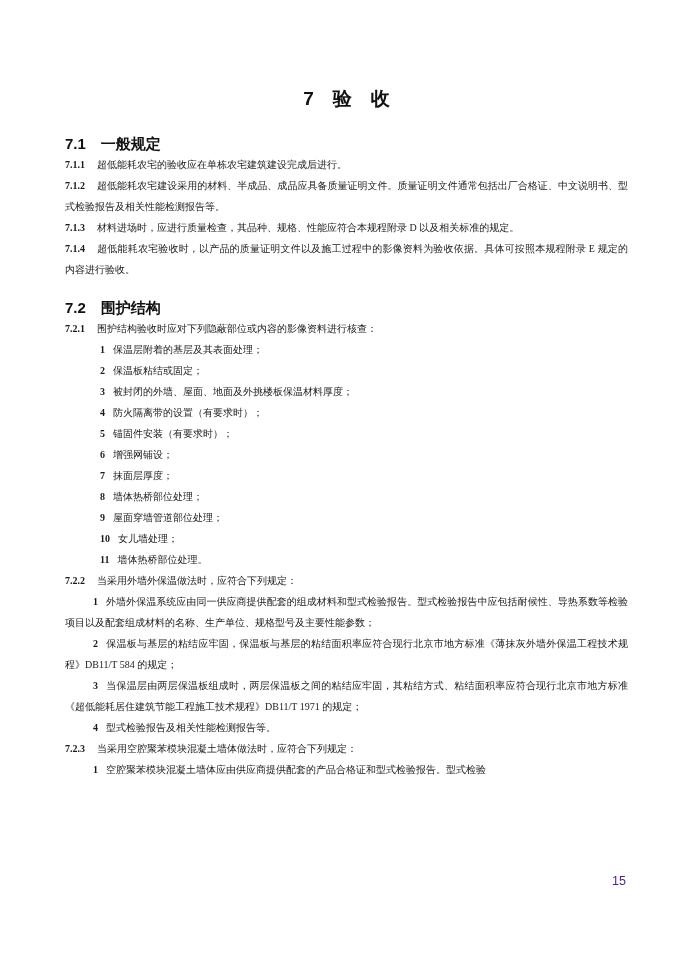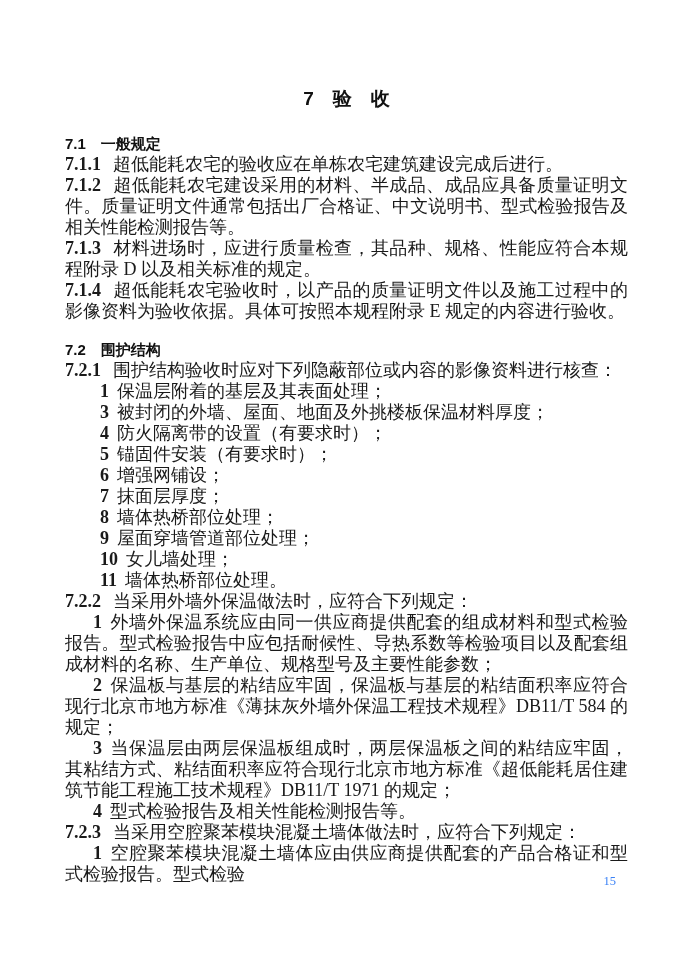--- a/index.html
+++ b/index.html
@@ -38,41 +38,41 @@
     text-align: left;
     font-family: "Liberation Sans", "DejaVu Sans", sans-serif;
     font-weight: 700;
     font-size: 15px;
     line-height: 20px;
     color: #111;
   }
   .section-heading.second { margin-top: 18px; }
   p {
     margin: 0;
-    font-size: 18px;
+    font-size: 10px;
     line-height: 21px;
     text-align: justify;
     text-justify: inter-ideograph;
   }
   .cnum {
     font-weight: 700;
     margin-right: 12px;
     white-space: nowrap;
   }
   .li-short { padding-left: 35px; }
   .li-short .inum { font-weight: 700; margin-right: 8px; }
   .li-wrap { text-indent: 28px; }
   .li-wrap .inum { font-weight: 700; margin-right: 8px; }
   .page-number {
     position: absolute;
     top: 874px;
-    right: 72px;
-    font-family: Liberation Serif, serif;
+    right: 62px;
+    font-family: Liberation Sans, sans-serif;
     font-size: 12.5px;
-    color: #3b82f6;
+    color: #4c1d95;
   }
 </style>
 </head>
 <body>
 
 <div class="page">
   <div class="content">
 
     <h1 class="chapter-title">7　验　收</h1>
 
@@ -81,20 +81,21 @@
     <p class="clause"><span class="cnum">7.1.1</span><span>超低能耗农宅的验收应在单栋农宅建筑建设完成后进行。</span></p>
     <p class="clause"><span class="cnum">7.1.2</span><span>超低能耗农宅建设采用的材料、半成品、成品应具备质量证明文件。质量证明文件通常包括出厂合格证、中文说明书、型式检验报告及相关性能检测报告等。</span></p>
     <p class="clause"><span class="cnum">7.1.3</span><span>材料进场时，应进行质量检查，其品种、规格、性能应符合本规程附录 D 以及相关标准的规定。</span></p>
     <p class="clause"><span class="cnum">7.1.4</span><span>超低能耗农宅验收时，以产品的质量证明文件以及施工过程中的影像资料为验收依据。具体可按照本规程附录 E 规定的内容进行验收。</span></p>
 
     <h2 class="section-heading second">7.2　围护结构</h2>
 
     <p class="clause"><span class="cnum">7.2.1</span><span>围护结构验收时应对下列隐蔽部位或内容的影像资料进行核查：</span></p>
 
     <p class="li-short"><span class="inum">1</span><span>保温层附着的基层及其表面处理；</span></p>
+    <p class="li-short"><span class="inum">2</span><span>保温板粘结或固定；</span></p>
     <p class="li-short"><span class="inum">3</span><span>被封闭的外墙、屋面、地面及外挑楼板保温材料厚度；</span></p>
     <p class="li-short"><span class="inum">4</span><span>防火隔离带的设置（有要求时）；</span></p>
     <p class="li-short"><span class="inum">5</span><span>锚固件安装（有要求时）；</span></p>
     <p class="li-short"><span class="inum">6</span><span>增强网铺设；</span></p>
     <p class="li-short"><span class="inum">7</span><span>抹面层厚度；</span></p>
     <p class="li-short"><span class="inum">8</span><span>墙体热桥部位处理；</span></p>
     <p class="li-short"><span class="inum">9</span><span>屋面穿墙管道部位处理；</span></p>
     <p class="li-short"><span class="inum">10</span><span>女儿墙处理；</span></p>
     <p class="li-short"><span class="inum">11</span><span>墙体热桥部位处理。</span></p>
 

